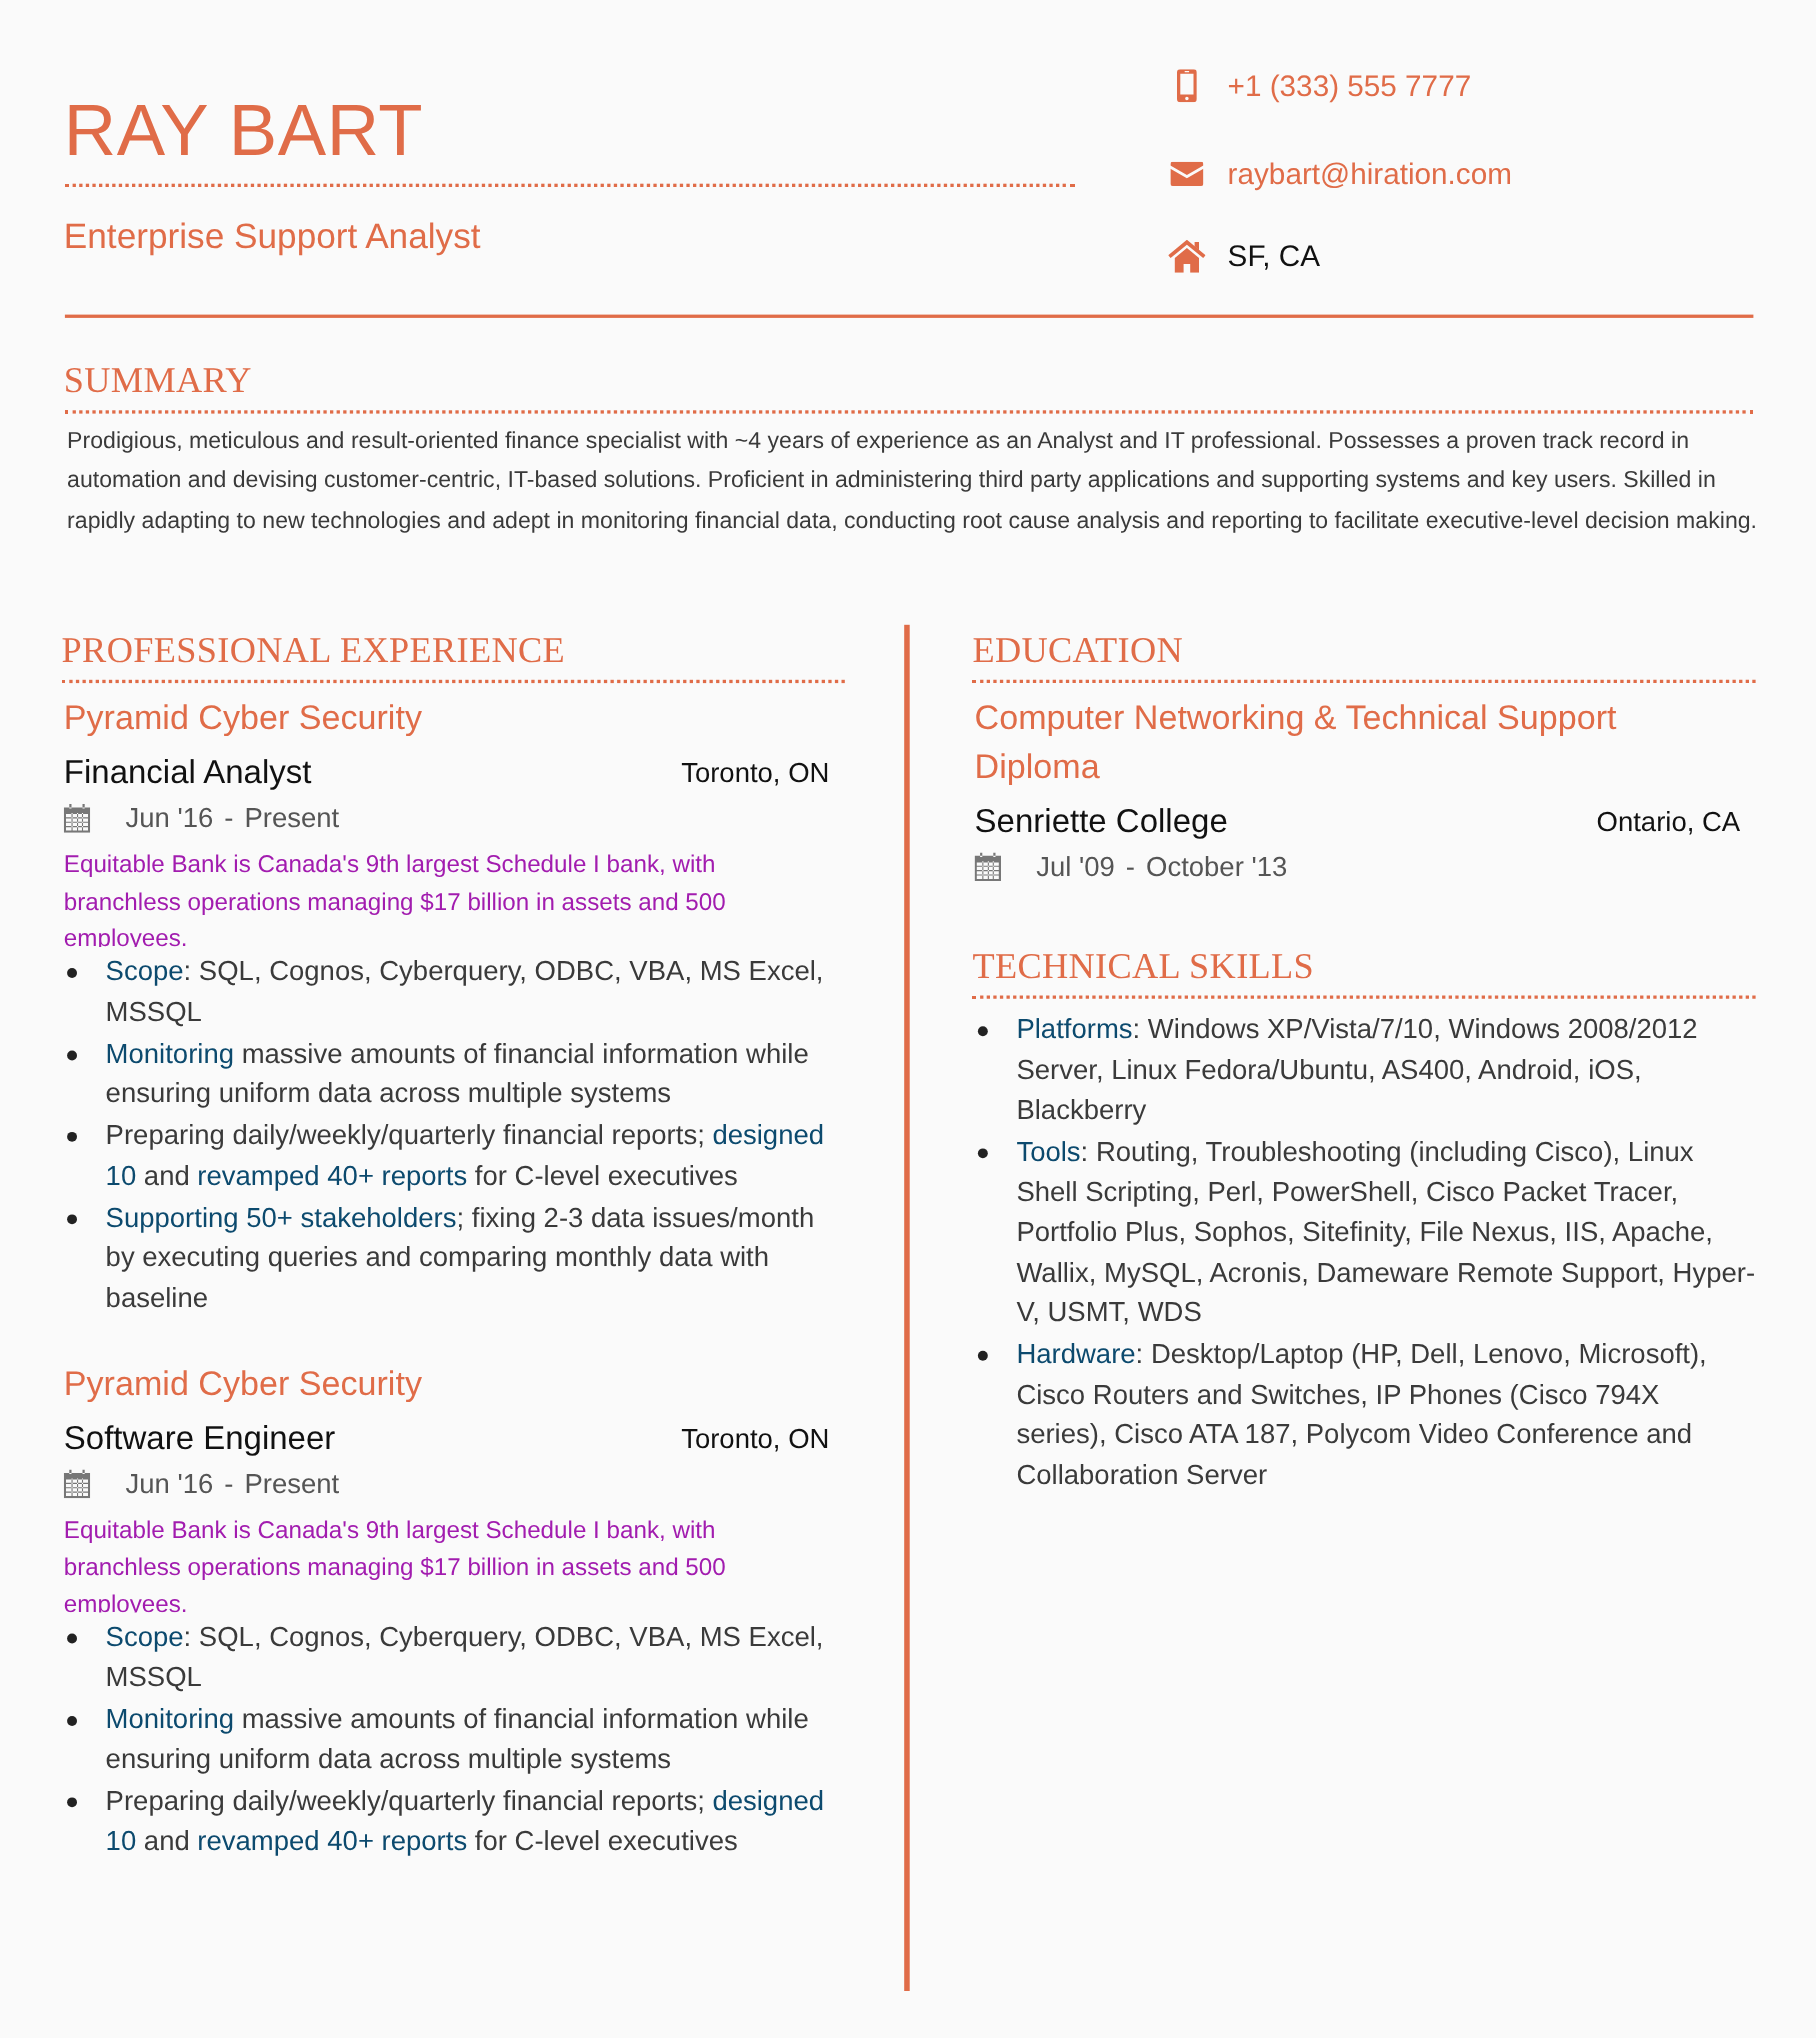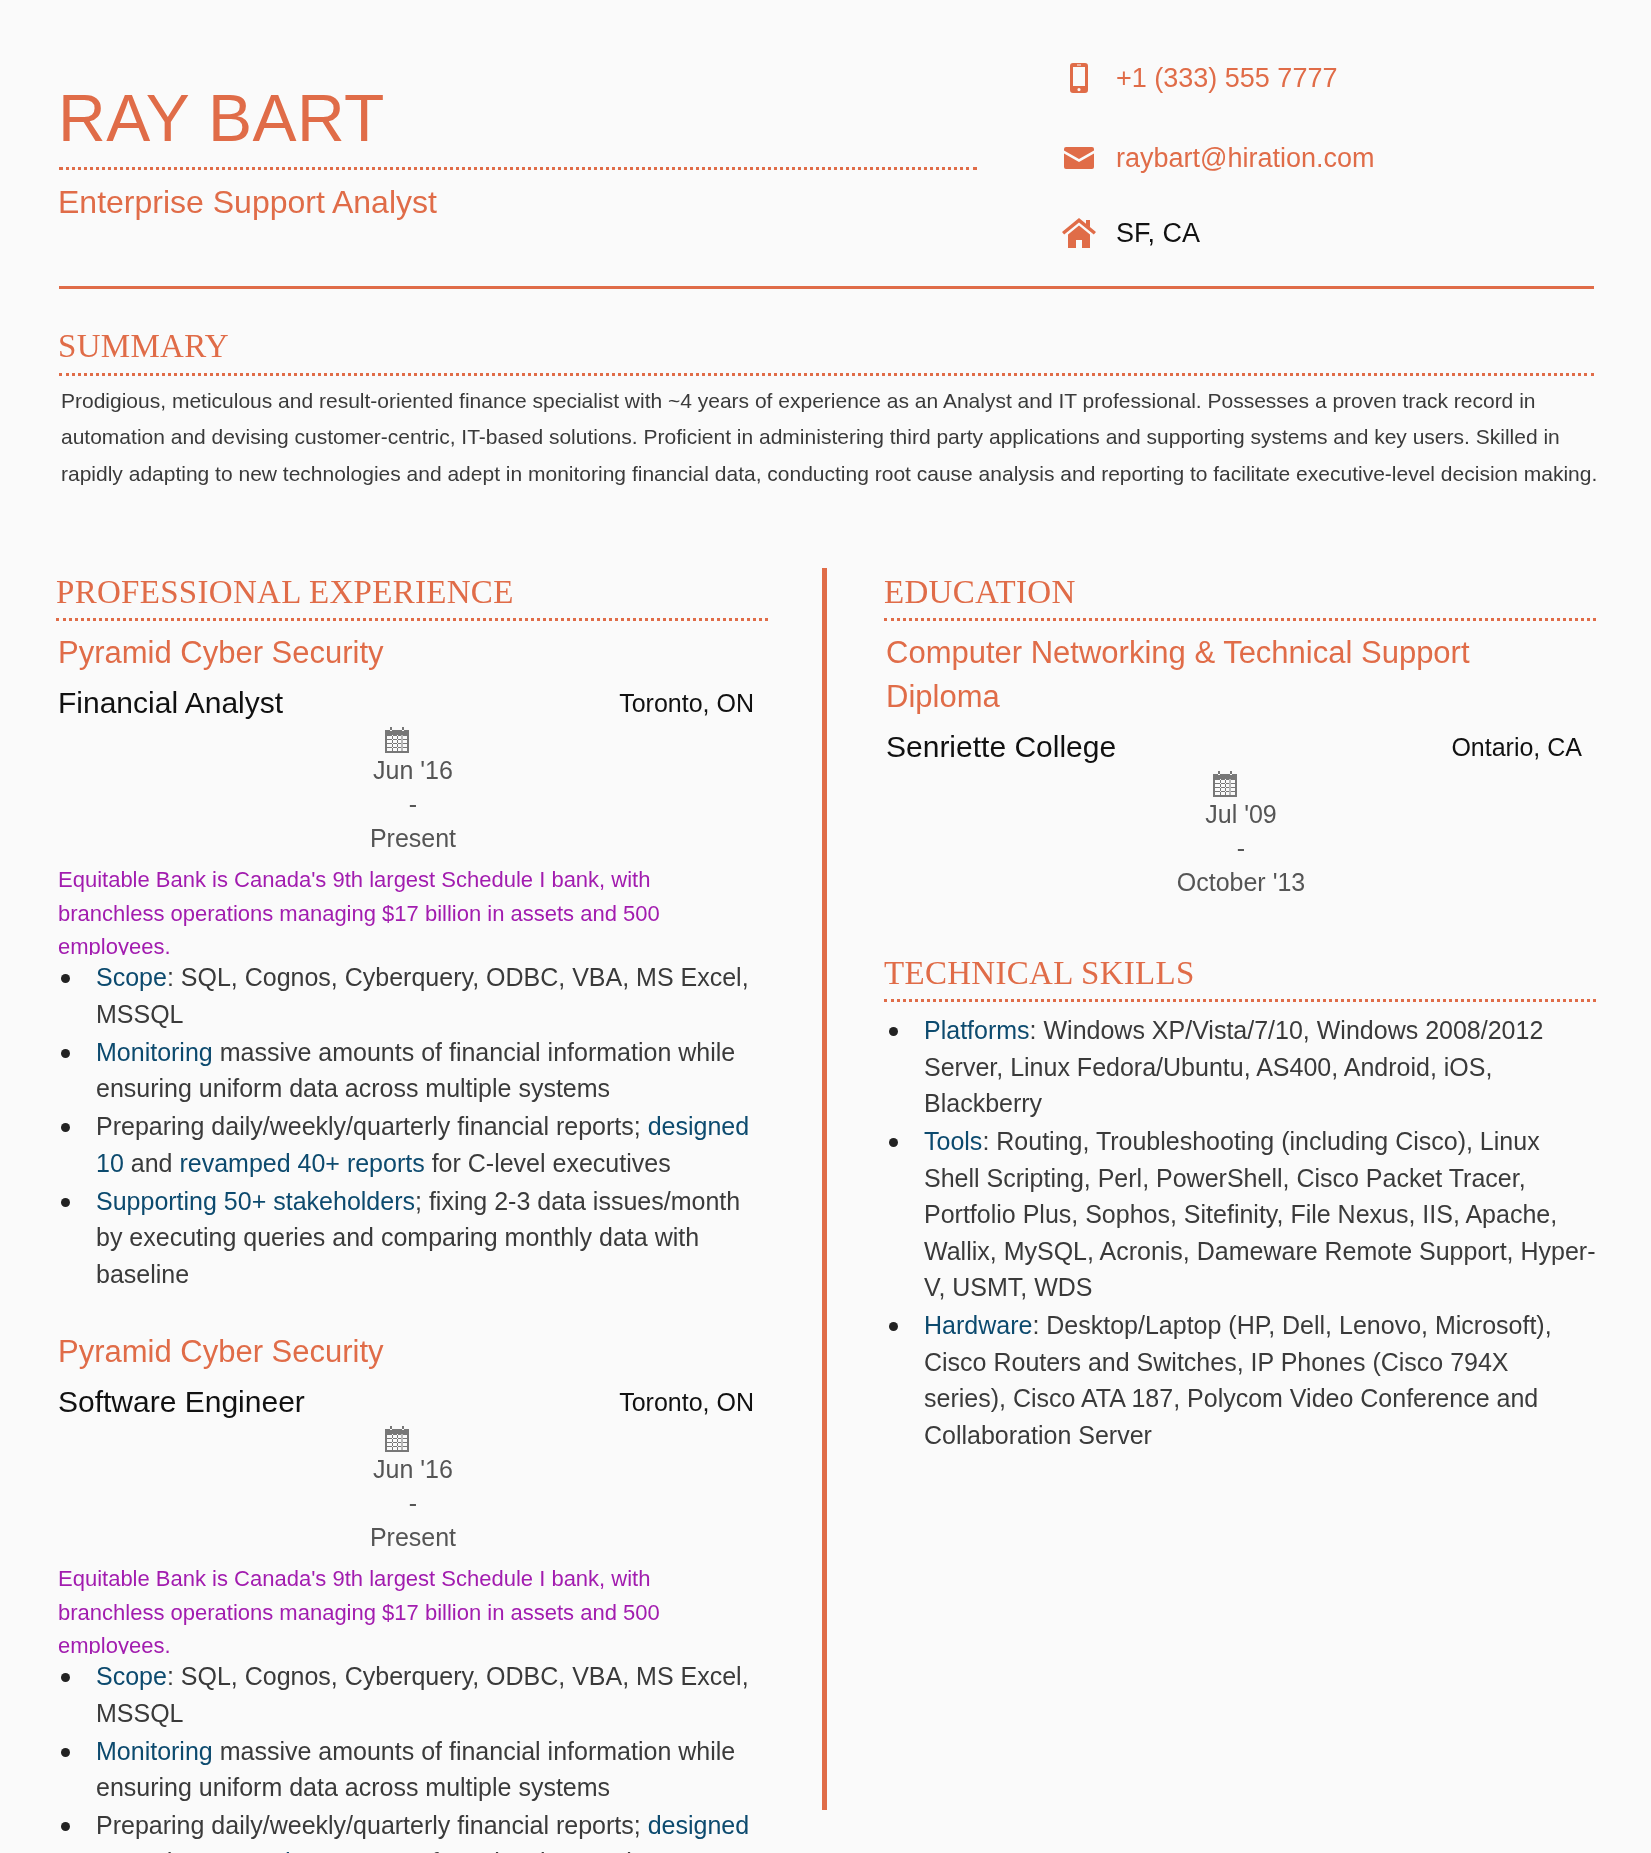--- a/index.html
+++ b/index.html
@@ -2,21 +2,21 @@
 <html><head>
 <meta charset="utf-8">
 <style>
   * { box-sizing: border-box; margin: 0; padding: 0; }
   html, body { width: 1651px; height: 1853px; background: #fafafa; overflow: hidden; }
   body { position: relative; font-family: "Liberation Sans", "DejaVu Sans", sans-serif; color: #3a3a3a; }
   .abs { position: absolute; }
 
   .name { left: 58px; top: 80px; font-size: 66px; line-height: 76px; color: #e06c48; font-weight: 400; letter-spacing: 0.5px; }
   .name-dots { left: 59px; top: 167px; width: 918px; border-top: 3px dotted #e06c48; }
-  .role { left: 58px; top: 182px; font-size: 32px; line-height: 40px; color: #e06c48; }
+  .role { left: 58px; top: 194px; font-size: 32px; line-height: 40px; color: #e06c48; }
   .rule { left: 59px; top: 286px; width: 1535px; height: 3px; background: #e06c48; }
 
   .contact { left: 1062px; width: 500px; display: flex; align-items: center; font-size: 27px; line-height: 34px; }
   .contact .ic { width: 34px; height: 34px; display: flex; align-items: center; justify-content: center; margin-right: 20px; }
   .contact .ic svg { fill: #e06c48; }
   .c-phone { top: 61px; color: #e06c48; text-align: right; }
   .c-email { top: 141px; color: #e06c48; }
   .c-home { top: 216px; color: #111; }
 
   .sec-title { font-size: 33px; line-height: 40px; color: #e06c48; font-weight: 400; letter-spacing: 0.3px; font-family: Liberation Serif, serif; }
@@ -30,21 +30,21 @@
   .col-right { left: 884px; top: 572px; width: 712px; }
   .divider { left: 822px; top: 568px; width: 5px; height: 1242px; background: #e06c48; }
 
   .col .sec-title { margin-bottom: 6px; }
   .col .dots { margin-bottom: 10px; }
 
   .company { font-size: 31px; line-height: 44px; color: #e06c48; padding-left: 2px; }
   .jobrow { display: flex; justify-content: space-between; align-items: flex-end; margin-top: 8px; padding-left: 2px; }
   .jobtitle { font-size: 30px; line-height: 40px; color: #111; }
   .loc { font-size: 25px; line-height: 40px; color: #111; padding-right: 14px; }
-  .daterow { display: flex; align-items: center; margin-top: 4px; font-size: 25px; line-height: 34px; color: #555; padding-left: 2px; flex-direction: column; }
+  .daterow { display: flex; align-items: center; margin-top: 4px; font-size: 25px; line-height: 34px; color: #555; padding-left: 2px; }
   .daterow .cal { width: 26px; height: 26px; margin-right: 30px; display: flex; align-items: center; }
   .daterow .cal svg { fill: #777; }
   .desc { margin-top: 8px; font-size: 22px; line-height: 33.5px; color: #a21caf; height: 66px; overflow: visible; padding-left: 2px; width: 660px; }
   .desc-clip { height: 100px; overflow: hidden; }
 
   ul.bullets { list-style: none; margin-top: 12px; }
   ul.bullets li { position: relative; padding-left: 40px; font-size: 25px; line-height: 36.5px; color: #3a3a3a; margin-bottom: 1.5px; }
   ul.bullets li::before { content: ""; position: absolute; left: 5px; top: 15px; width: 9px; height: 9px; border-radius: 50%; background: #222; }
   ul.bullets li b { color: #0c4a6e; font-weight: 400; }
 

